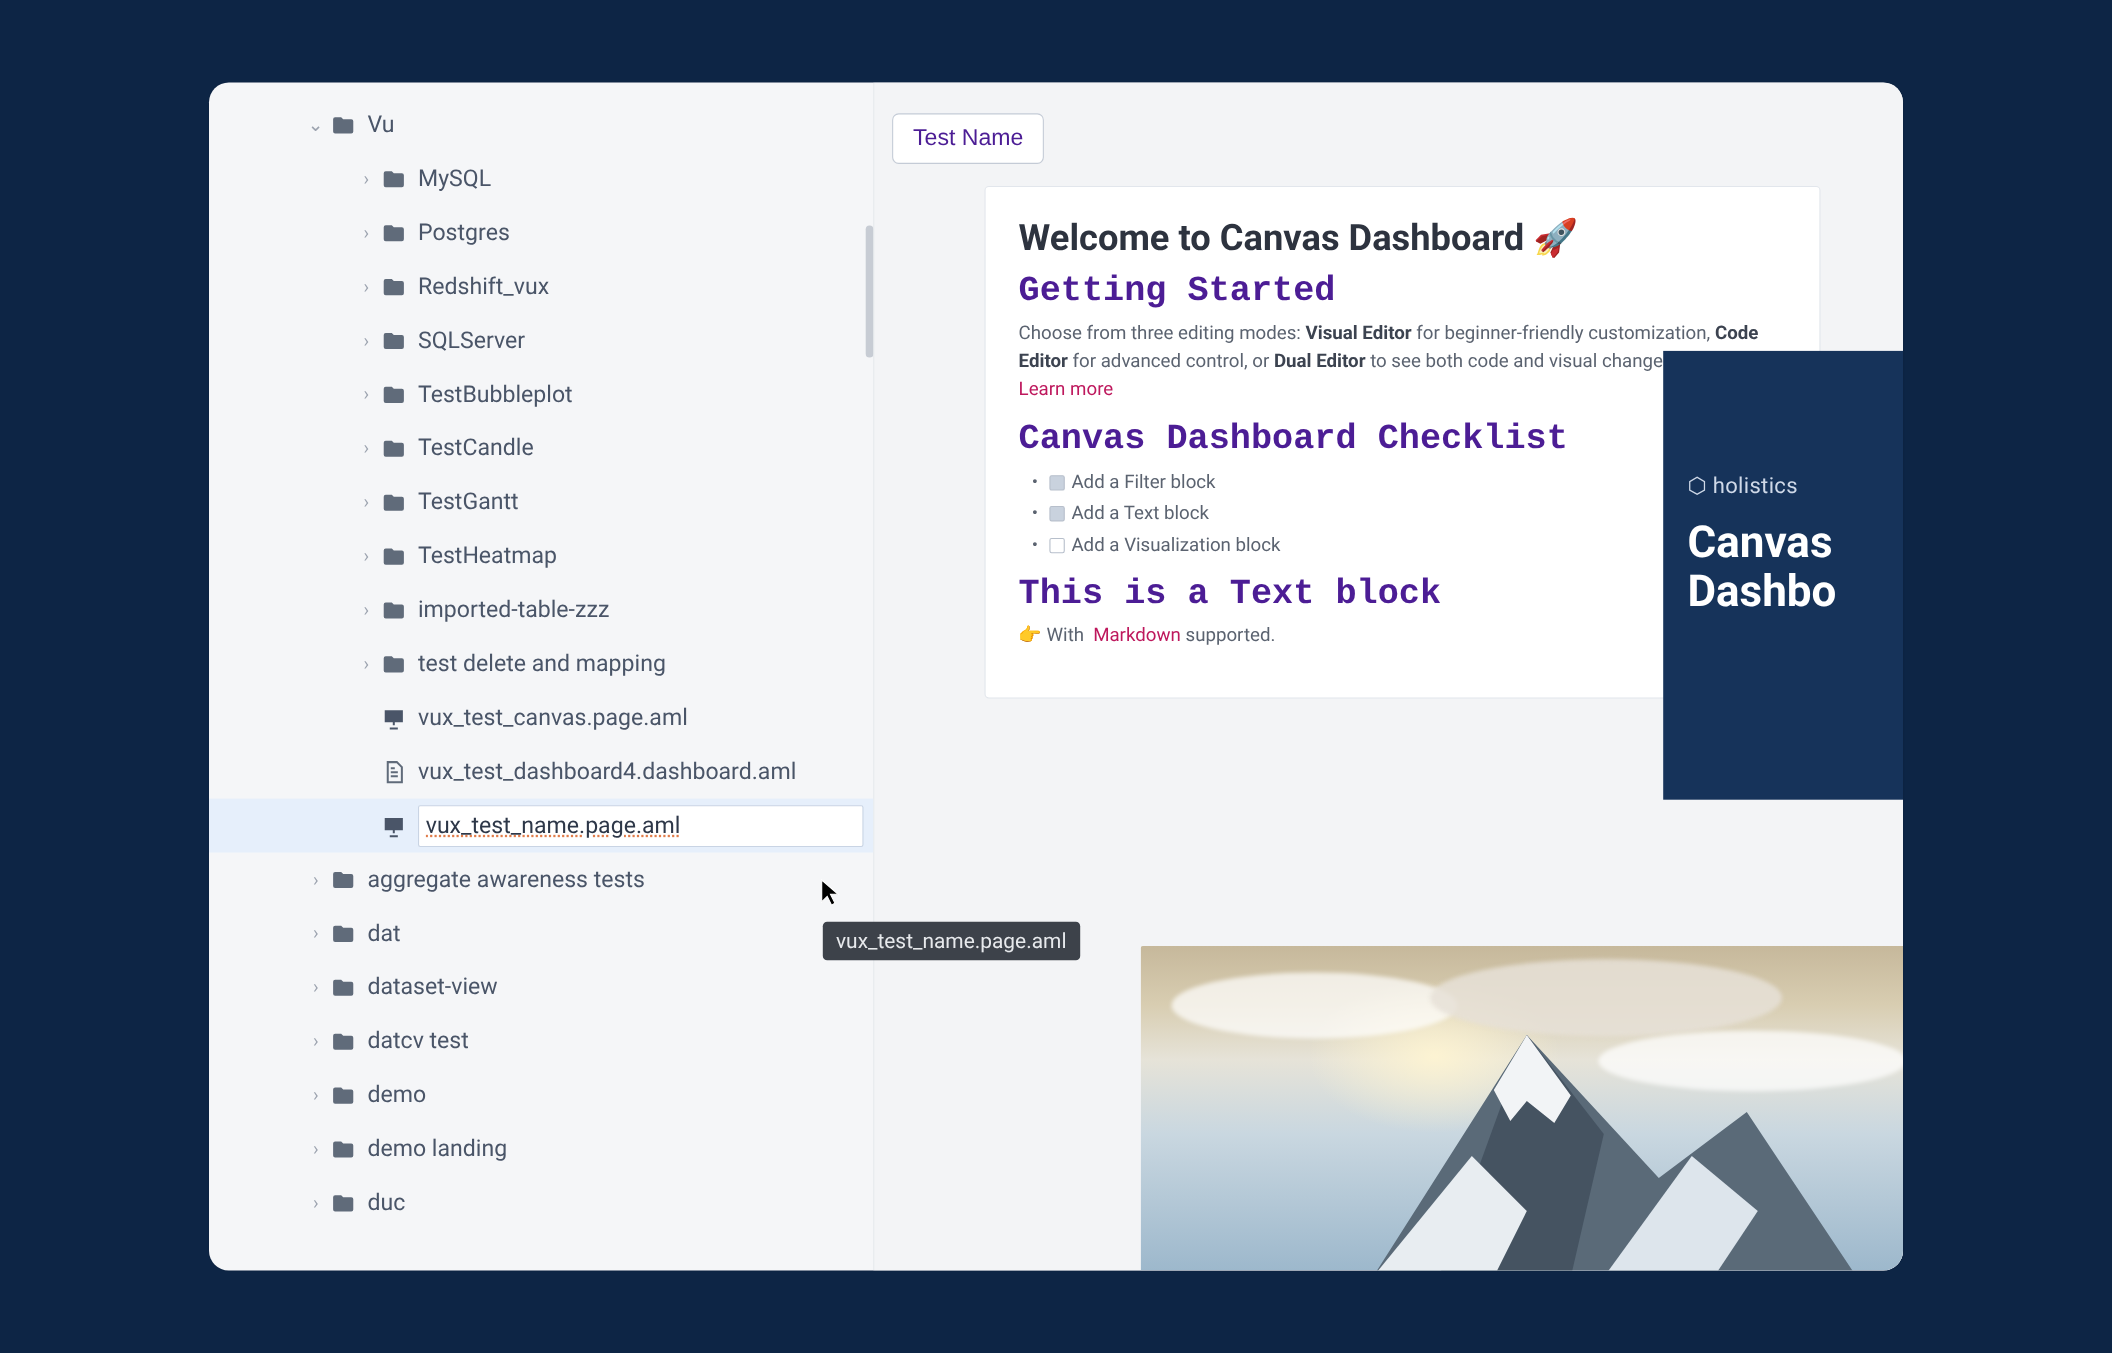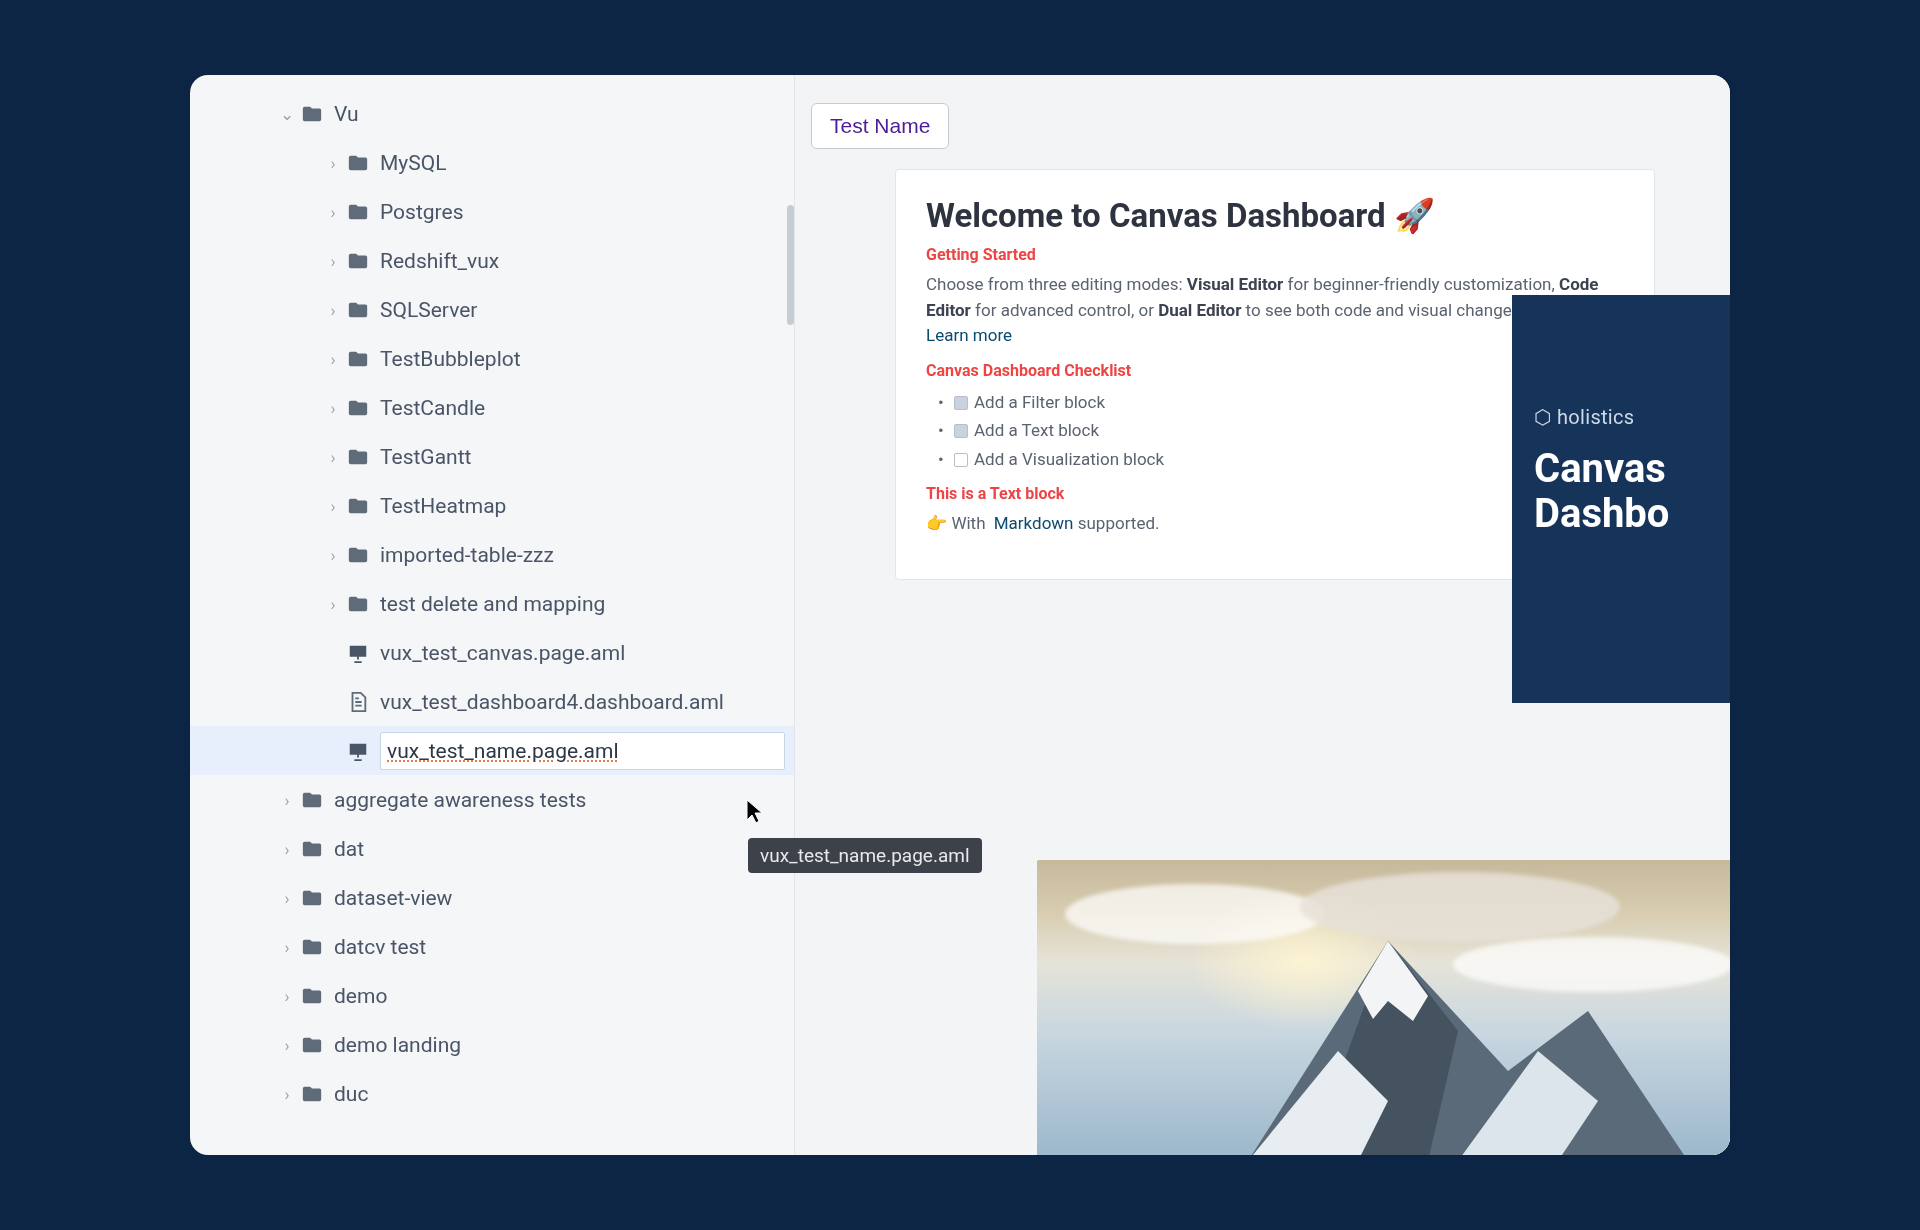--- a/index.html
+++ b/index.html
@@ -111,36 +111,36 @@
   .canvas {
     margin: 0 0 17px 100px;
     width: 760px;
     background: #fff;
     border: 1px solid #e2e6ec;
     border-radius: 4px;
     padding: 26px 30px 30px 30px;
     color: #3c4350;
   }
   .canvas h1 { font-size: 33px; font-weight: 700; color: #2d333f; margin-bottom: 10px; }
-  .canvas h2 { font-size: 16px; font-weight: 700; color: #ef4444; margin-top: 10px; margin-bottom: 8px; }
+  .canvas h2 { font-size: 32px; font-weight: 700; color: #4c1d95; margin-top: 10px; margin-bottom: 8px; font-family: Liberation Mono, monospace; }
   .canvas p { font-size: 17px; line-height: 1.5; color: #5b6370; margin-bottom: 12px; }
   .canvas strong { color: #3c4350; font-weight: 700; text-align: right; }
-  .canvas a { color: #0c4a6e; text-decoration: none; }
+  .canvas a { color: #be185d; text-decoration: none; }
   .checklist { list-style: none; padding-left: 28px; margin-bottom: 10px; }
   .checklist li { font-size: 17px; color: #5b6370; line-height: 1.7; position: relative; }
   .checklist li::before { content: "•"; position: absolute; left: -16px; color: #5b6370; }
   .cb { display: inline-block; width: 14px; height: 14px; border: 1px solid #b7bfcb; border-radius: 2px; vertical-align: -2px; margin-right: 6px; background:#fff; }
   .cb.checked { background: #c9d2de; position: relative; }
   .pointing { margin-right: 4px; }
 
   
   .promo {
     position: absolute;
     right: -2px;
-    top: 220px;
+    top: 244px;
     width: 220px;
     height: 408px;
     background: #16335a;
     color: #e9eef6;
     padding: 110px 18px 18px 22px;
   }
   .promo .brand { font-size: 20px; color: #cfd9e8; margin-bottom: 18px; letter-spacing: .3px; }
   .promo .big { font-size: 40px; font-weight: 700; line-height: 1.12; color: #fff; }
 
   

